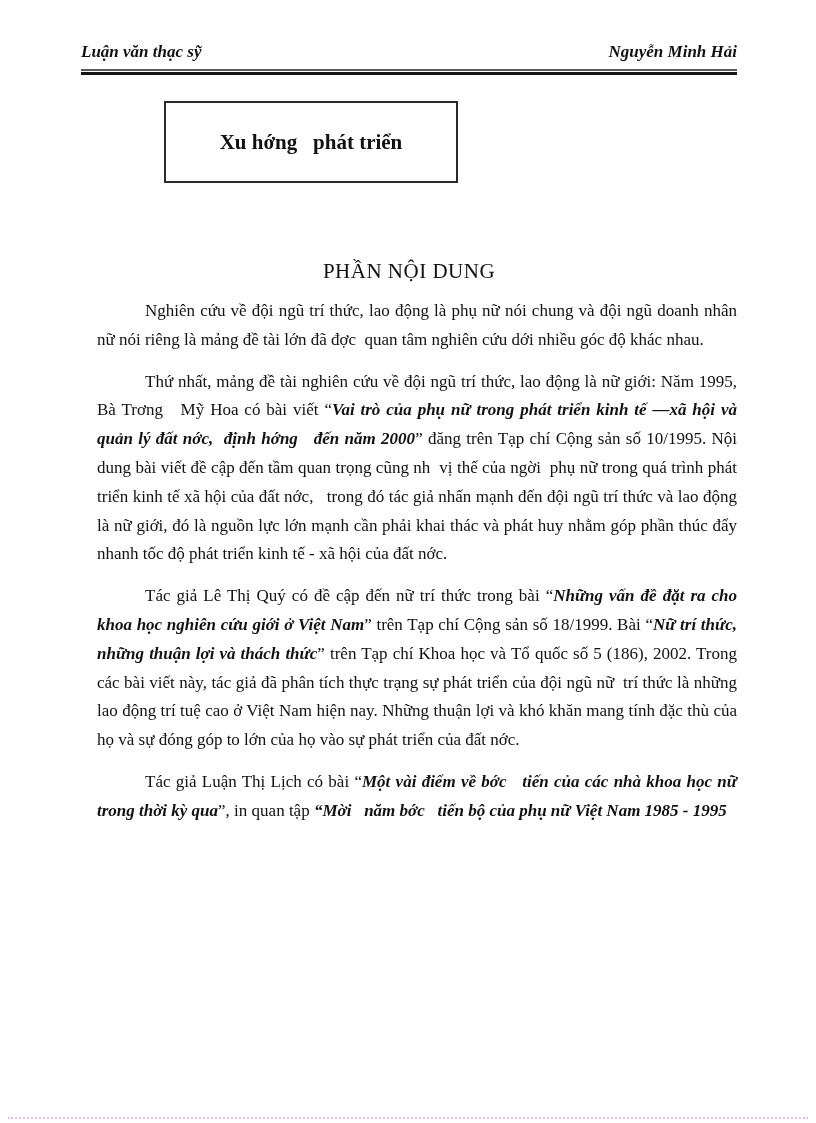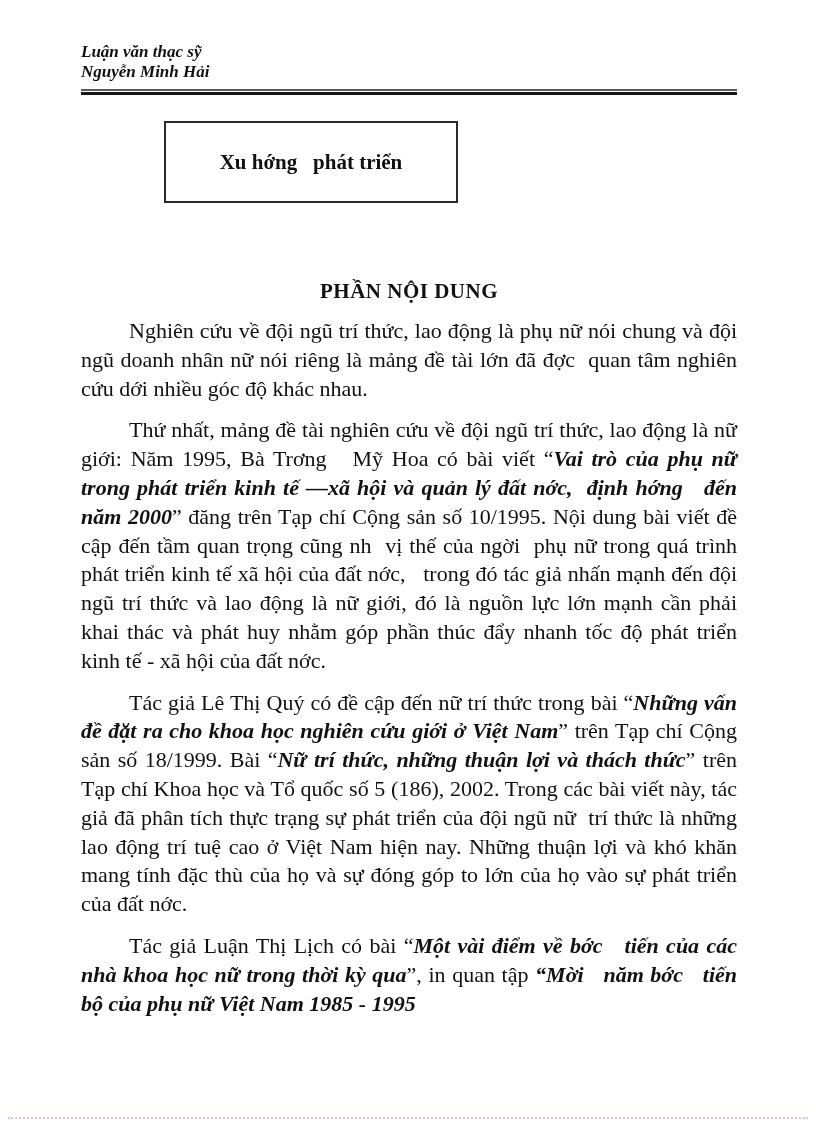--- a/index.html
+++ b/index.html
@@ -15,21 +15,20 @@
     padding: 42px 79px 0 81px;
   }
   
   .header {
     display: flex;
     justify-content: space-between;
     align-items: baseline;
     font-style: italic;
     font-weight: bold;
     font-size: 17px;
-    flex-direction: column;
   }
   .header-rule {
     margin-top: 7px;
     height: 1px;
     border-top: 2px solid #5a5a5a;
     border-bottom: 3px solid #161616;
   }
   
   .textbox {
     margin-top: 26px;
@@ -41,36 +40,36 @@
     align-items: center;
     justify-content: center;
     font-weight: bold;
     font-size: 21px;
     white-space: pre-wrap;
   }
   
   .main-title {
     margin-top: 76px;
     text-align: center;
-    font-weight: bold;
+    font-weight: normal;
     font-size: 21px;
     letter-spacing: 0.5px;
   }
   .headings {
     margin-top: 22px;
     margin-left: 45px;
     font-weight: bold;
     font-size: 17.5px;
     line-height: 27px;
     white-space: pre-wrap;
   }
   
   .para {
-    margin: 13px 0 0 0;
-    font-size: 22px;
+    margin: 13px 0 0 16px;
+    font-size: 17px;
     line-height: 28.8px;
     text-align: justify;
     text-indent: 48px;
     white-space: pre-wrap;
   }
   .rb  { font-weight: normal; }
   .rbi { font-weight: bold; font-style: italic; }
   .bottom-dotted {
     position: absolute;
     left: 8px;

